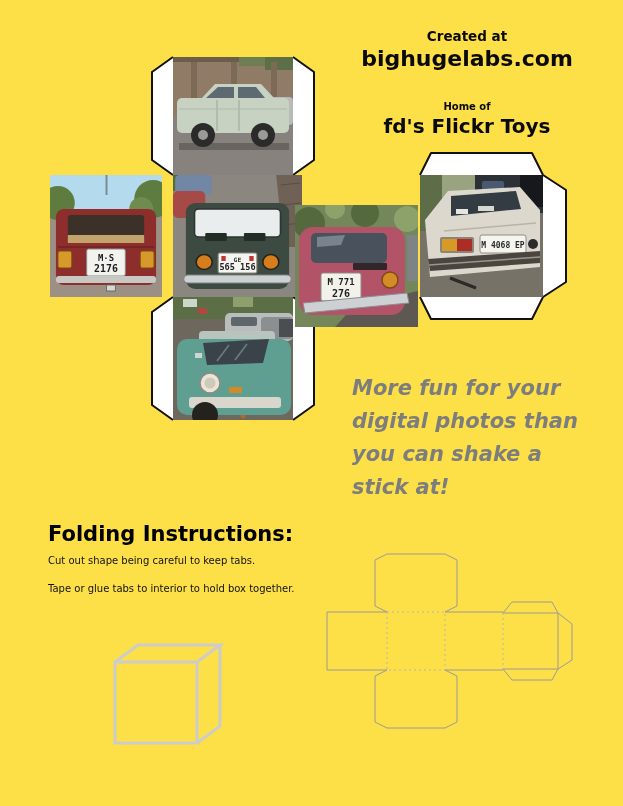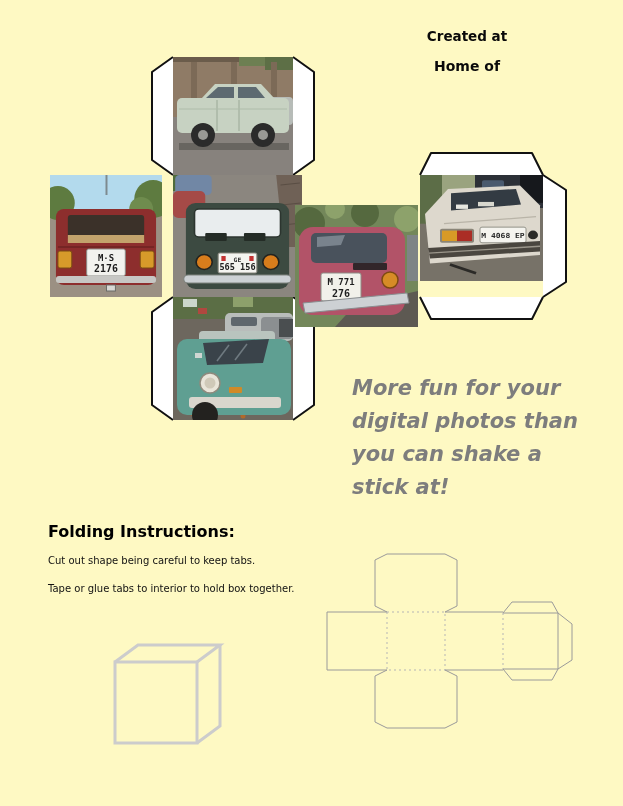--- a/index.html
+++ b/index.html
@@ -1,51 +1,53 @@
 <!DOCTYPE html>
 <html><head>
 <meta charset="utf-8">
 <style>
   html,body{margin:0;padding:0;background:#fff;}
-  #page{position:relative;width:623px;height:806px;background:#fef9c3;overflow:hidden;
+  #page{position:relative;width:623px;height:806px;background:#fde047;overflow:hidden;
         font-family:"DejaVu Sans","Liberation Sans",sans-serif;}
   .abs{position:absolute;}
   
   #header{left:357px;top:28px;width:220px;text-align:center;color:#0a0a0a;}
   #header .h-small{font-size:13.5px;font-weight:bold;}
   #header .h-big{font-size:22px;font-weight:bold;margin-top:2px;}
-  #header .h-small2{font-size:14px;font-weight:bold;margin-top:14px;}
+  #header .h-small2{font-size:10px;font-weight:bold;margin-top:30px;}
   #header .h-big2{font-size:20px;font-weight:bold;margin-top:2px;}
   
   #slogan{left:352px;top:372px;width:236px;text-align:left;
           font-size:21px;font-weight:bold;font-style:italic;line-height:33px;}
   
-  #fold-head{left:48px;top:522px;font-size:16px;font-weight:bold;color:#000;}
+  #fold-head{left:48px;top:522px;font-size:21px;font-weight:bold;color:#000;}
   #fold-steps{left:48px;top:555px;font-size:10px;color:#111;}
   #fold-steps .step{margin-bottom:17px;}
   
   .photo{position:absolute;overflow:hidden;background:#888;}
   .photo svg{display:block;width:100%;height:100%;}
   #ph-top{left:173px;top:57px;width:120px;height:118px;}
   #ph-left{left:50px;top:175px;width:112px;height:122px;}
   #ph-front{left:173px;top:175px;width:129px;height:122px;}
   #ph-right{left:295px;top:175px;width:123px;height:122px;margin-top:30px;}
-  #ph-back{left:420px;top:175px;width:123px;height:106px;}
+  #ph-back{left:420px;top:175px;width:123px;height:122px;}
   #ph-bottom{left:173px;top:297px;width:120px;height:123px;}
   #tabs-overlay{left:0;top:0;width:623px;height:806px;pointer-events:none;}
   .platefont{font-family:"DejaVu Sans Mono","Liberation Mono",monospace;font-weight:bold;}
 </style>
 </head>
 <body>
 
 <div id="page">
 
   <div id="header" class="abs">
     <div class="h-small">Created at</div>
+    <div class="h-big">bighugelabs.com</div>
     <div class="h-small2">Home of</div>
+    <div class="h-big2">fd's Flickr Toys</div>
   </div>
 
   <svg id="tabs-overlay" class="abs" viewBox="0 0 623 806">
     <g fill="#ffffff" stroke="#111111" stroke-width="2" stroke-linejoin="round">
       <path d="M173,57 L152,72 L152,160 L173,175"></path>
       <path d="M293,57 L314,72 L314,160 L293,175"></path>
       <path d="M173,297 L152,312 L152,405 L173,420"></path>
       <path d="M293,297 L314,312 L314,405 L293,420"></path>
       <path d="M420,175 L431,153 L532,153 L543,175"></path>
       <path d="M543,175 L566,190 L566,282 L543,297"></path>

